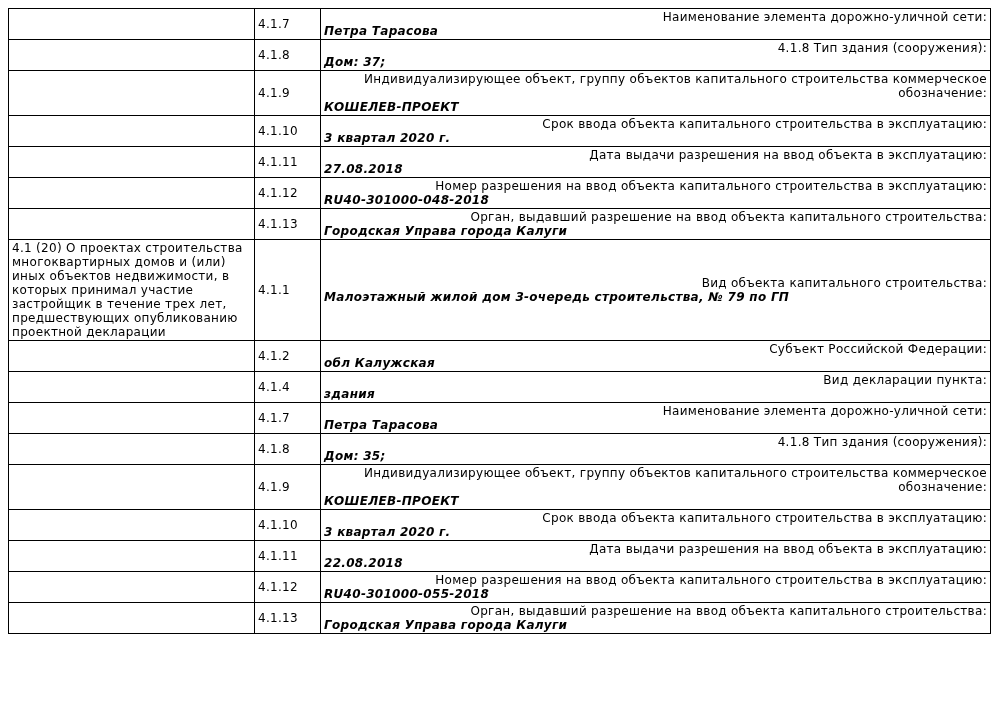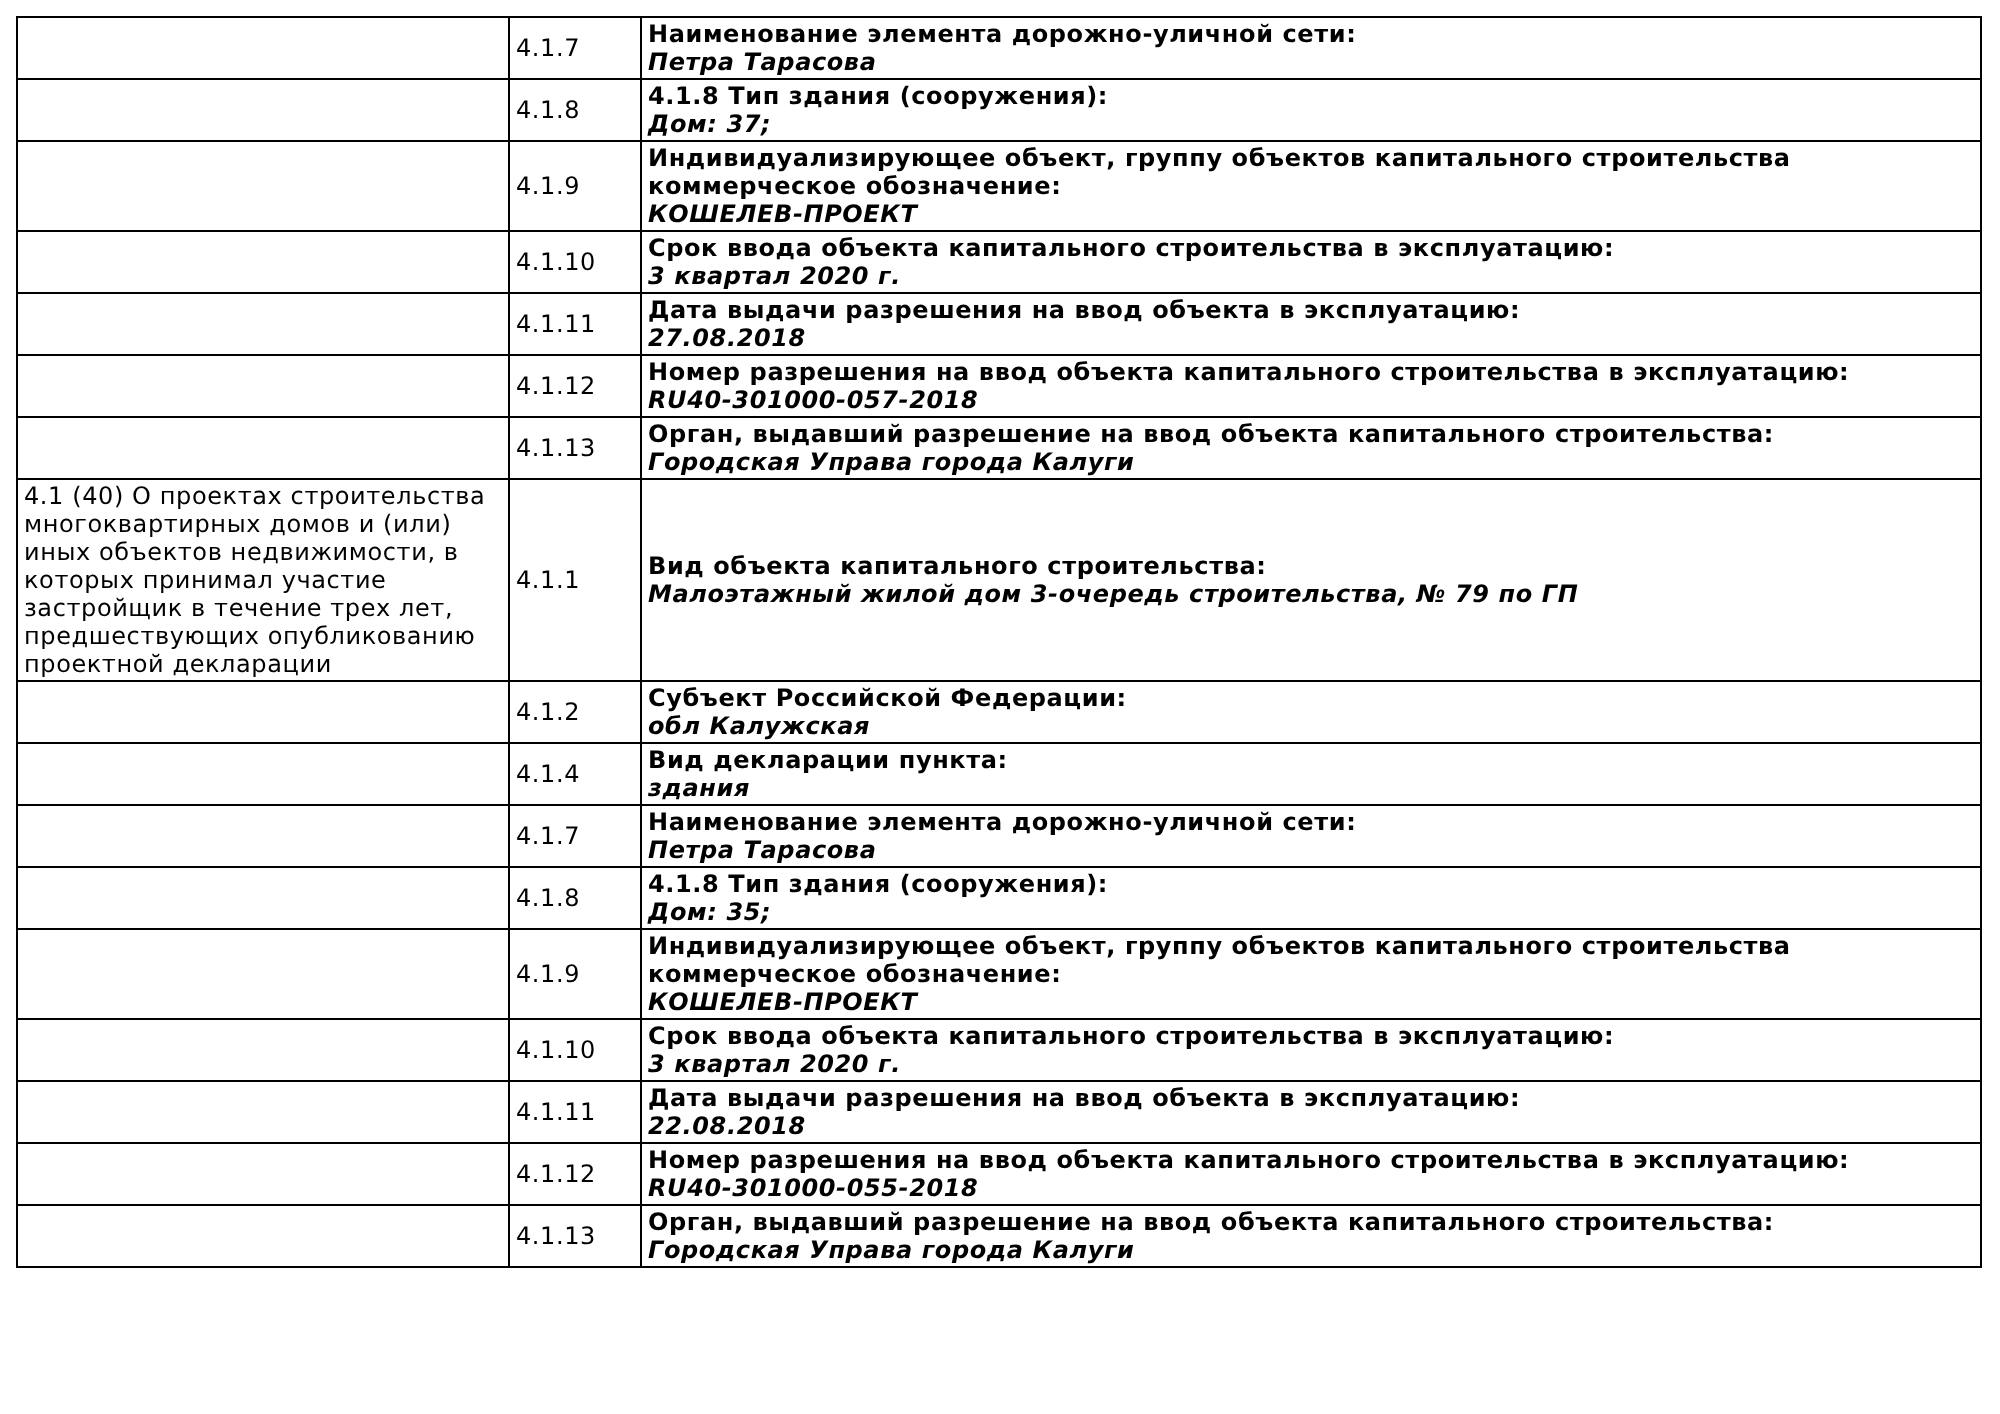--- a/index.html
+++ b/index.html
@@ -20,21 +20,21 @@
     table-layout: fixed;
   }
   table.decl td {
     border: 1px solid #000000;
     padding: 1px 3px;
     line-height: 14px;
     vertical-align: middle;
     word-wrap: break-word;
   }
   td.section-cell { vertical-align: top; padding-top: 2px; }
-  .field-label { font-weight: bold; }
+  .field-label { font-weight: normal; text-align: right; }
   .field-value { font-weight: bold; font-style: italic; }
 </style>
 </head>
 <body>
 
 <div class="page">
   <table class="decl">
     <colgroup>
       <col style="width:246px">
       <col style="width:66px">
@@ -103,38 +103,38 @@
   </tr>
         <tr>
     <td class="section-cell">
       <div></div>
     </td>
     <td class="code-cell">
       <div>4.1.12</div>
     </td>
     <td class="value-cell">
       <div class="field-label">Номер разрешения на ввод объекта капитального строительства в эксплуатацию:</div>
-      <div class="field-value">RU40-301000-057-2018</div>
+      <div class="field-value">RU40-301000-048-2018</div>
     </td>
   </tr>
         <tr>
     <td class="section-cell">
       <div></div>
     </td>
     <td class="code-cell">
       <div>4.1.13</div>
     </td>
     <td class="value-cell">
       <div class="field-label">Орган, выдавший разрешение на ввод объекта капитального строительства:</div>
       <div class="field-value">Городская Управа города Калуги</div>
     </td>
   </tr>
         <tr>
     <td class="section-cell">
-      <div>4.1 (40) О проектах строительства многоквартирных домов и (или) иных объектов недвижимости, в которых принимал участие застройщик в течение трех лет, предшествующих опубликованию проектной декларации</div>
+      <div>4.1 (20) О проектах строительства многоквартирных домов и (или) иных объектов недвижимости, в которых принимал участие застройщик в течение трех лет, предшествующих опубликованию проектной декларации</div>
     </td>
     <td class="code-cell">
       <div>4.1.1</div>
     </td>
     <td class="value-cell">
       <div class="field-label">Вид объекта капитального строительства:</div>
       <div class="field-value">Малоэтажный жилой дом 3-очередь строительства, № 79 по ГП</div>
     </td>
   </tr>
         <tr>

